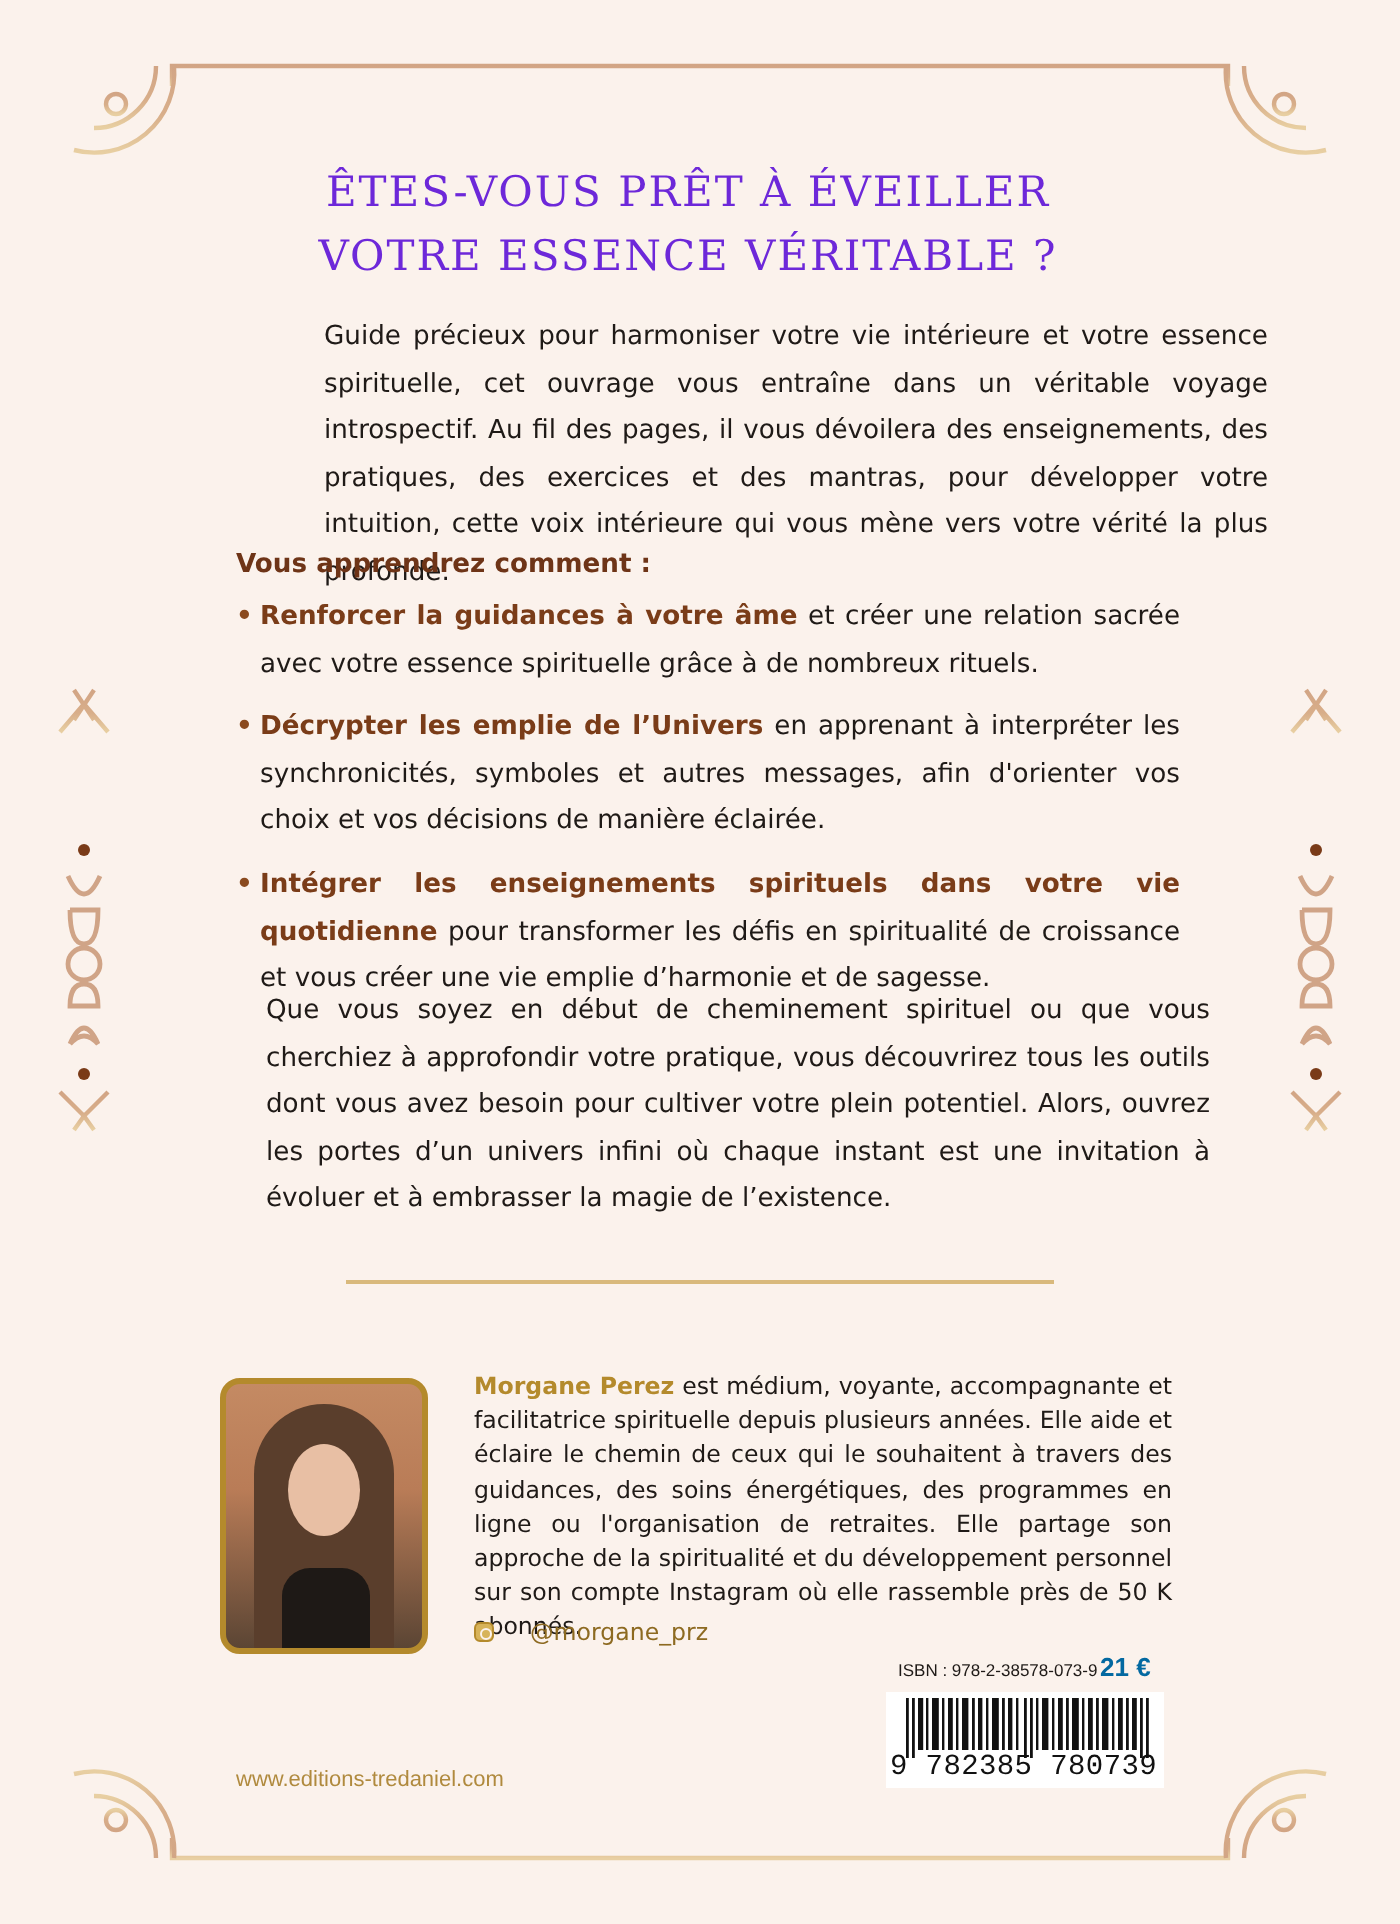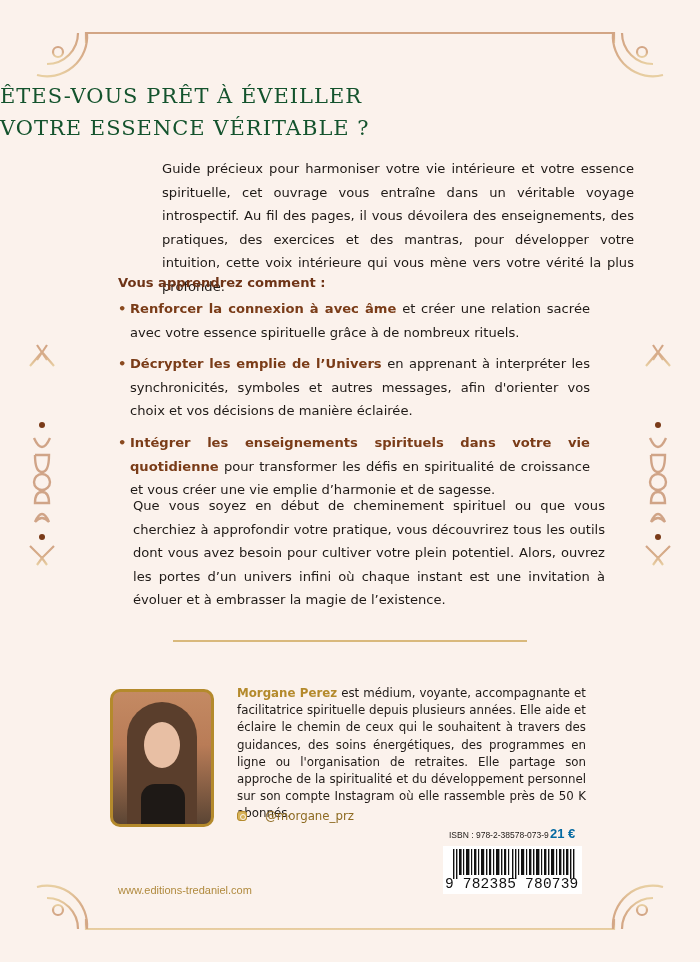--- a/index.html
+++ b/index.html
@@ -6,21 +6,21 @@
   body {
     width: 700px; height: 962px; position: relative; overflow: hidden;
     background: #fbf2ec;
     font-family: "DejaVu Sans", sans-serif;
     color: #1f1a17;
   }
   svg.frame { position: absolute; left: 0; top: 0; width: 700px; height: 962px; }
 
   .title {
     position: absolute; left: 0; width: 688px; top: 80px;
-    color: #14532d;
+    text-align: center; color: #6d28d9;
     font-family: "DejaVu Serif", serif;
     font-size: 21px; line-height: 32px; letter-spacing: 1px;
     font-variant: small-caps; text-transform: uppercase;
   }
   .title div { font-size: 21px; }
 
   .body-text {
     position: absolute; left: 118px; width: 472px;
     font-size: 13.1px; line-height: 23.6px; text-align: justify;
     color: #1f1a17;
@@ -147,21 +147,21 @@
 <div class="title">
   <div>Êtes-vous prêt à éveiller</div>
   <div>votre essence véritable ?</div>
 </div>
 
 <div class="body-text intro">Guide précieux pour harmoniser votre vie intérieure et votre essence spirituelle, cet ouvrage vous entraîne dans un véritable voyage introspectif. Au fil des pages, il vous dévoilera des enseignements, des pratiques, des exercices et des mantras, pour développer votre intuition, cette voix intérieure qui vous mène vers votre vérité la plus profonde.</div>
 
 <div class="learn-head">Vous apprendrez comment :</div>
 
 <ul class="bullets">
-  <li><span class="dot">•</span><span class="strong">Renforcer la connexion à avec âme</span><span> et créer une relation sacrée avec votre essence spirituelle grâce à de nombreux rituels.</span></li>
+  <li><span class="dot">•</span><span class="strong">Renforcer la guidances à votre âme</span><span> et créer une relation sacrée avec votre essence spirituelle grâce à de nombreux rituels.</span></li>
   <li><span class="dot">•</span><span class="strong">Décrypter les emplie de l’Univers</span><span> en apprenant à interpréter les synchronicités, symboles et autres messages, afin d'orienter vos choix et vos décisions de manière éclairée.</span></li>
   <li><span class="dot">•</span><span class="strong">Intégrer les enseignements spirituels dans votre vie quotidienne</span><span> pour transformer les défis en spiritualité de croissance et vous créer une vie emplie d’harmonie et de sagesse.</span></li>
 </ul>
 
 <div class="body-text outro">Que vous soyez en début de cheminement spirituel ou que vous cherchiez à approfondir votre pratique, vous découvrirez tous les outils dont vous avez besoin pour cultiver votre plein potentiel. Alors, ouvrez les portes d’un univers infini où chaque instant est une invitation à évoluer et à embrasser la magie de l’existence.</div>
 
 <div class="divider"></div>
 
 <div class="photo">
   <div class="hair"></div>

